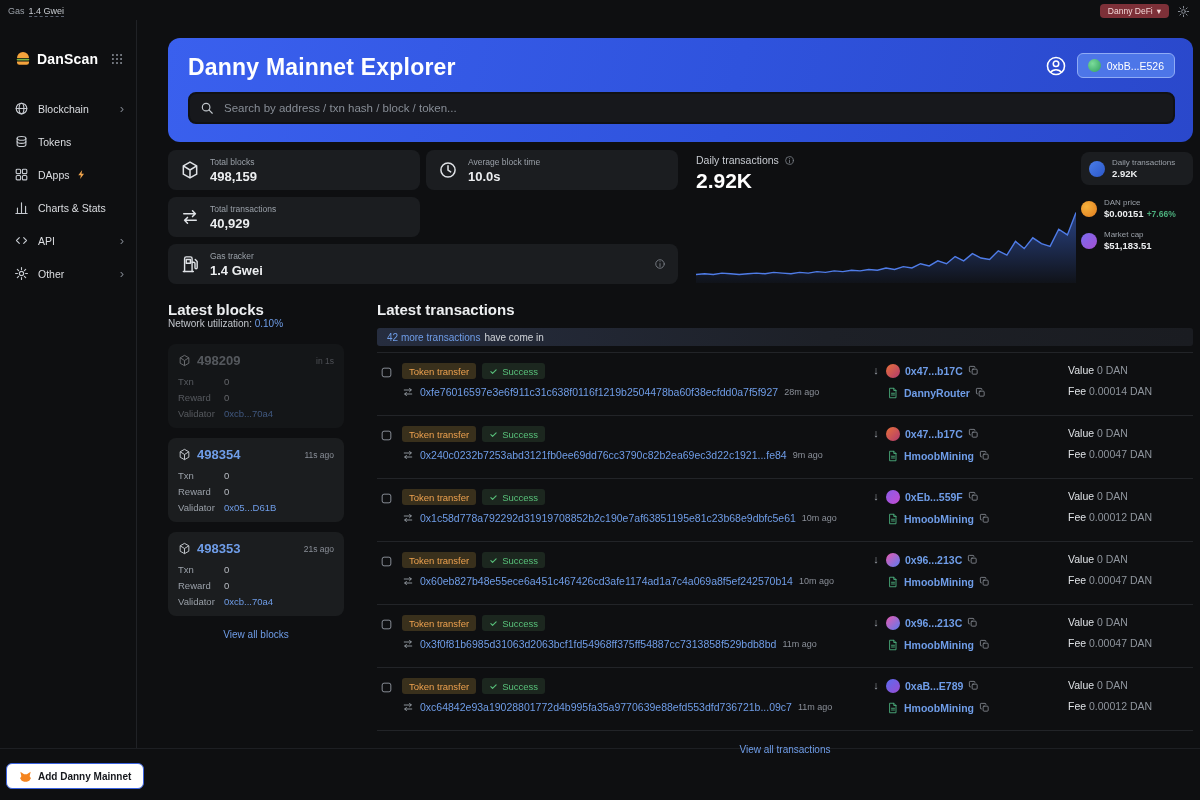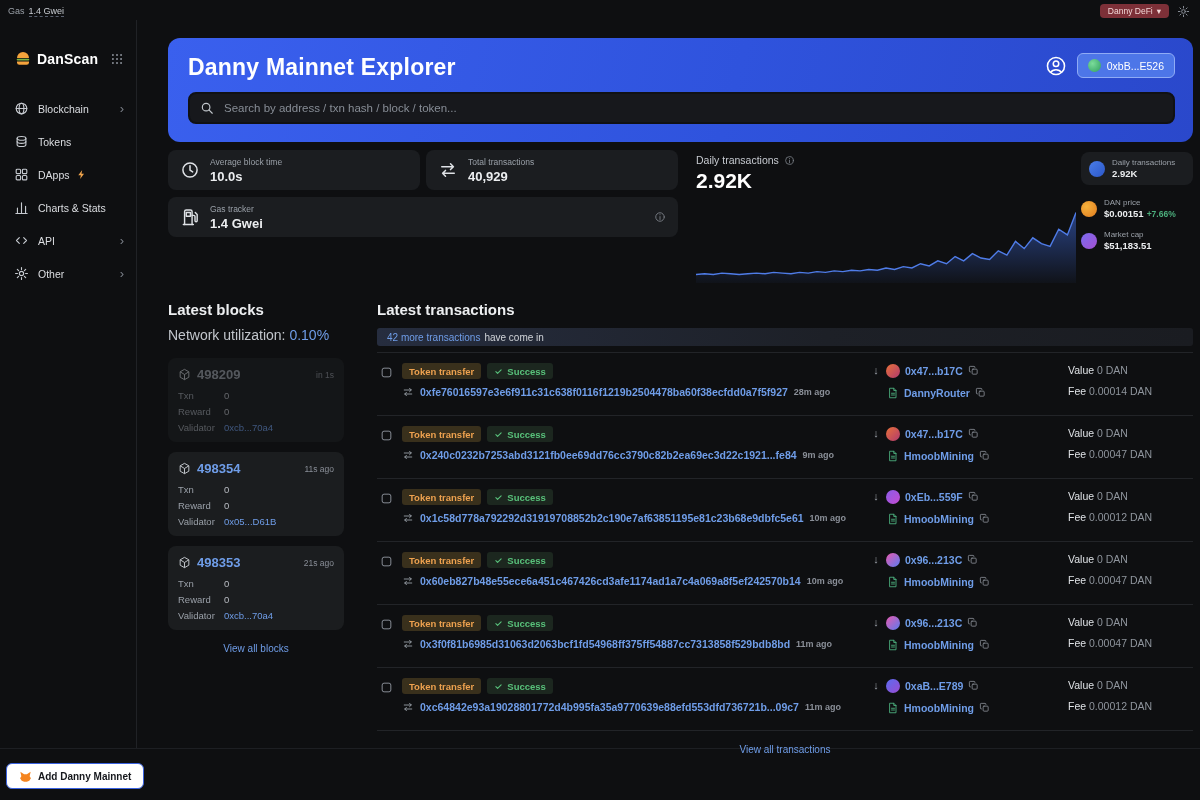--- a/index.html
+++ b/index.html
@@ -81,21 +81,21 @@
   .si-purple{background:linear-gradient(135deg,#7a6cf0,#a44fd1);}
   .side-label{font-size:8px;color:#9aa0a8;}
   .side-value{font-size:9.5px;font-weight:bold;color:#eceef0;margin-top:1px;}
   .side-change{color:#4caf7d;font-weight:bold;font-size:8.5px;margin-left:3px;}
 
   
   .columns{margin-top:18px;display:flex;gap:33px;}
   .section-title{margin:0;font-size:15px;font-weight:bold;color:#eceef0;}
 
   .blocks-col{width:176px;flex-shrink:0;}
-  .net-util{margin-top:9px;font-size:14px;color:#c2c6cc;}
+  .net-util{font-size:10px;color:#c2c6cc;}
   .net-util a{color:#6f9de8;}
   .blocks-list{margin-top:15px;display:flex;flex-direction:column;gap:10px;}
   .block-card{background:#1b1d1f;border-radius:8px;padding:9px 10px 9px;box-sizing:border-box;}
   .block-card.fading{opacity:.5;}
   .block-card.fading .bnum{color:#9aa0a8;}
   .bc-top{display:flex;align-items:center;gap:6px;margin-bottom:8px;}
   .bcube{color:#c2c6cc;}
   .bnum{font-size:13px;font-weight:bold;color:#6f9de8;}
   .btime{margin-left:auto;font-size:8.5px;color:#8a8f98;}
   .bc-row{display:flex;align-items:center;font-size:9.5px;margin-top:5px;}
@@ -106,21 +106,21 @@
 
   .tx-col{flex:1;min-width:0;}
   .tx-banner{margin-top:10px;height:18px;display:flex;align-items:center;gap:4px;
     padding:0 10px;font-size:10px;border-radius:3px;
     background:linear-gradient(90deg,#262d3f 0%,#1d2027 55%,#1a1c21 100%);}
   .tx-banner a{color:#6f9de8;}
   .tx-banner span{color:#d0d3d8;}
   .tx-rows{margin-top:6px;border-top:1px solid #222428;}
   .tx-row{display:flex;align-items:flex-start;gap:9px;padding:10px 0 9px 3px;border-bottom:1px solid #222428;}
   .tx-type{color:#8a8f98;margin-top:3px;}
-  .tx-main{flex:1;min-width:0;font-weight:bold;}
+  .tx-main{flex:1;min-width:0;}
   .tx-tags{display:flex;gap:6px;}
   .tag{font-size:9.5px;padding:2.5px 7px;border-radius:3px;display:inline-flex;align-items:center;gap:4px;}
   .tag-transfer{color:#eda14f;background:#39301c;}
   .tag-success{color:#58c07a;background:#1c271f;}
   .chk{color:#58c07a;}
   .tx-hashline{margin-top:7px;display:flex;align-items:center;gap:6px;min-width:0;}
   .xfer{color:#9aa0a8;}
   .hash{font-size:10.5px;color:#6f9de8;white-space:nowrap;overflow:hidden;text-overflow:ellipsis;min-width:0;}
   .ago{font-size:9px;color:#8a8f98;white-space:nowrap;flex-shrink:0;}
   .tx-parties{width:188px;flex-shrink:0;}
@@ -380,20 +380,29 @@
             <use href="#i-search"></use>
           </svg>
         <input type="text" placeholder="Search by address / txn hash / block / token..." style="">
       </div>
     </section>
 
     <section class="stats-row">
       <div class="stats-grid">
         <div class="stat-card">
           <svg class="ic stat-ic" width="20" height="20">
+              <use href="#i-cube"></use>
+            </svg>
+          <div>
+              <div class="stat-label">Total blocks</div>
+          <div class="stat-value">498,159</div>
+            </div>
+        </div>
+        <div class="stat-card">
+          <svg class="ic stat-ic" width="20" height="20">
               <use href="#i-clock"></use>
             </svg>
           <div>
               <div class="stat-label">Average block time</div>
           <div class="stat-value">10.0s</div>
             </div>
         </div>
         <div class="stat-card">
           <svg class="ic stat-ic" width="20" height="20">
               <use href="#i-swap"></use>

